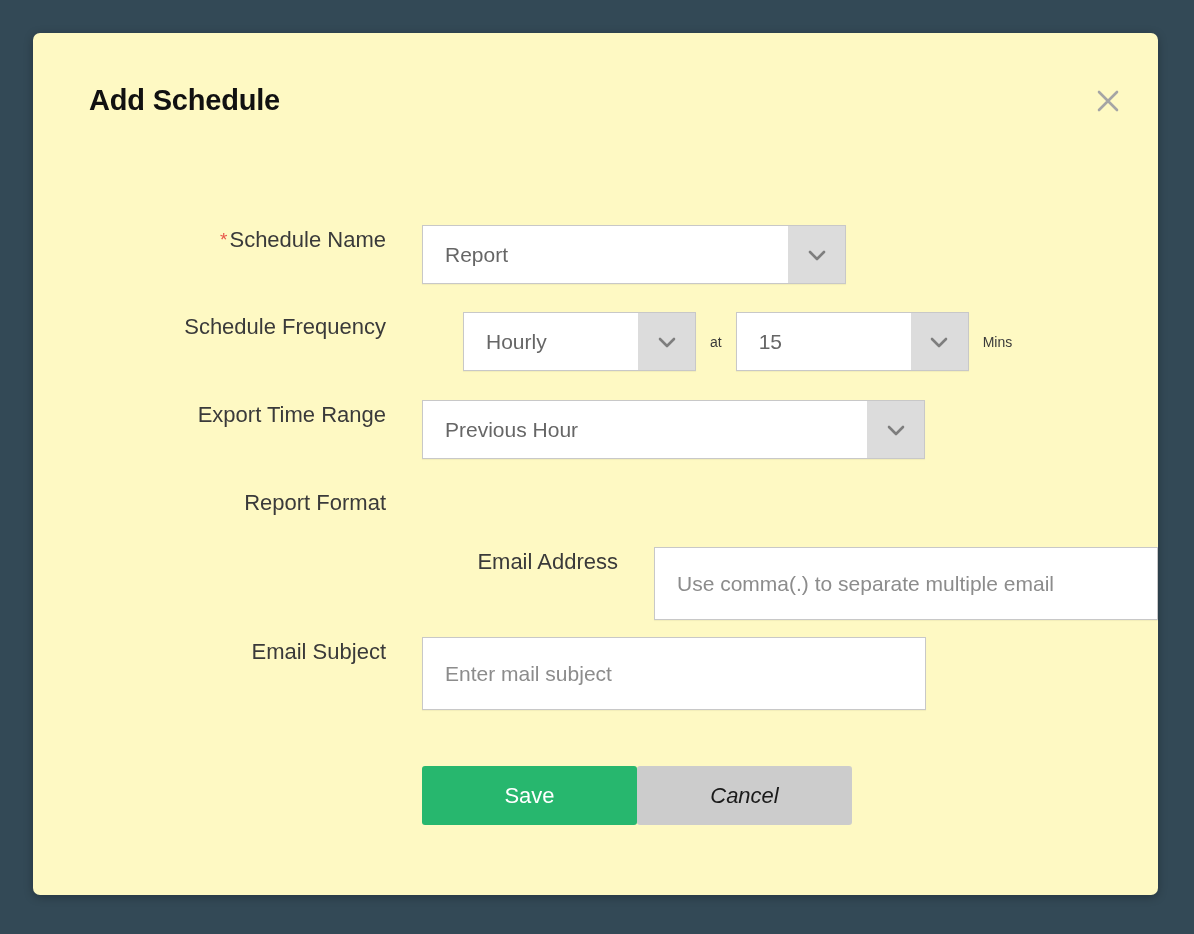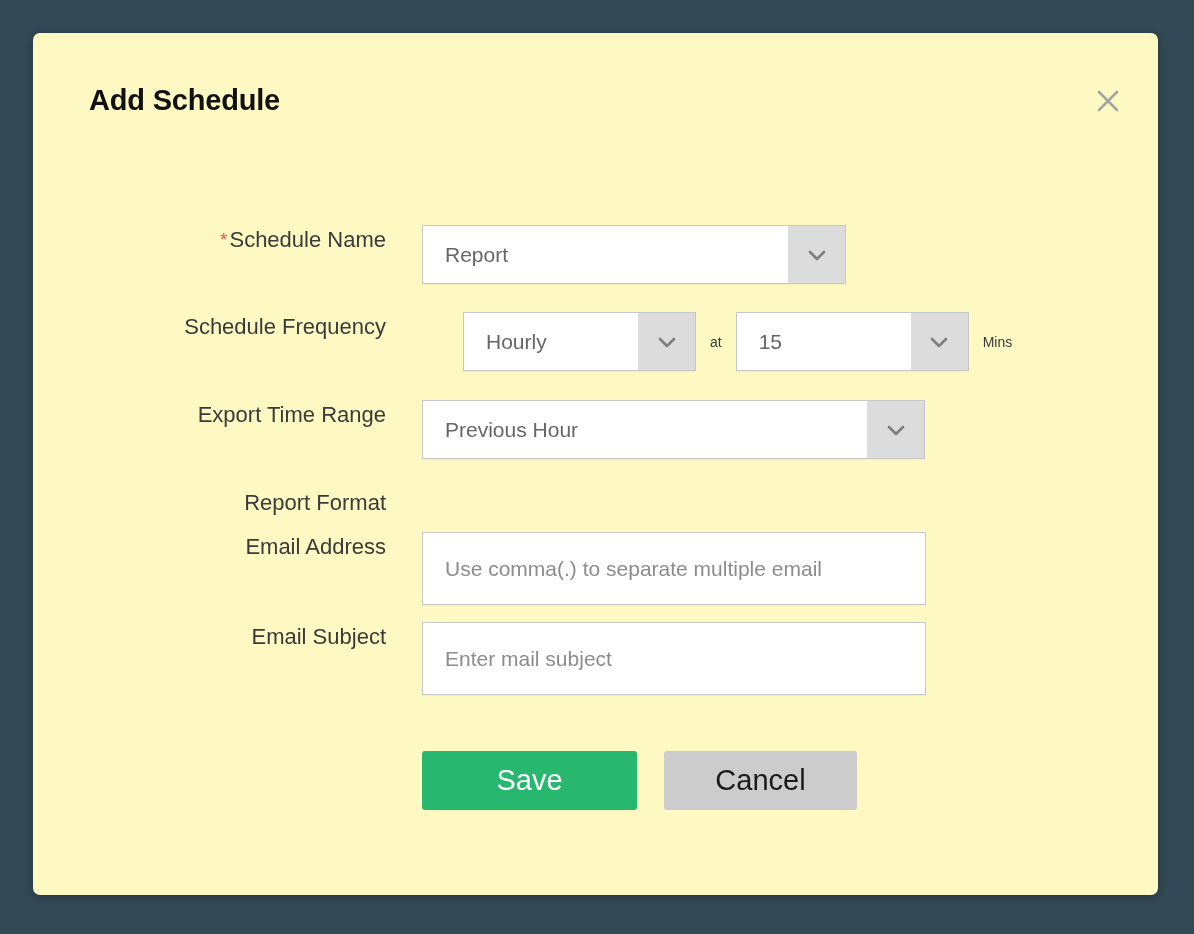--- a/index.html
+++ b/index.html
@@ -159,50 +159,50 @@
     color: #555555;
     outline: none;
   }
   .text-input::placeholder { color: #8c8c8c; opacity: 1; }
 
   
   .row-name      { margin-top: 87px; }
   .row-frequency { margin-top: 28px; gap: 41px; }
   .row-range     { margin-top: 29px; }
   .row-format    { margin-top: 29px; }
-  .row-email     { margin-top: 14px; }
+  .row-email     { margin-top: 29px; justify-content: flex-end; }
   .row-subject   { margin-top: 17px; }
 
   
   .button-row {
     display: flex;
     margin-left: 389px;
     margin-top: 56px;
   }
 
   .btn {
     height: 59px;
     border: none;
     font-family: "Liberation Sans", sans-serif;
-    font-size: 29px;
+    font-size: 22px;
     cursor: pointer;
     border-radius: 3px;
   }
 
   .btn-save {
     width: 215px;
     background: #27b76e;
     color: #ffffff;
   }
 
   .btn-cancel {
-    width: 193px;
+    width: 215px;
     background: #cccccc;
     color: #1a1a1a;
-    margin-left: 27px;
+    font-style: italic;
   }
 </style>
 </head>
 <body>
 
 <div class="modal">
 
   <div class="modal-header">
     <div class="modal-title">Add Schedule</div>
     <div class="close-btn">

